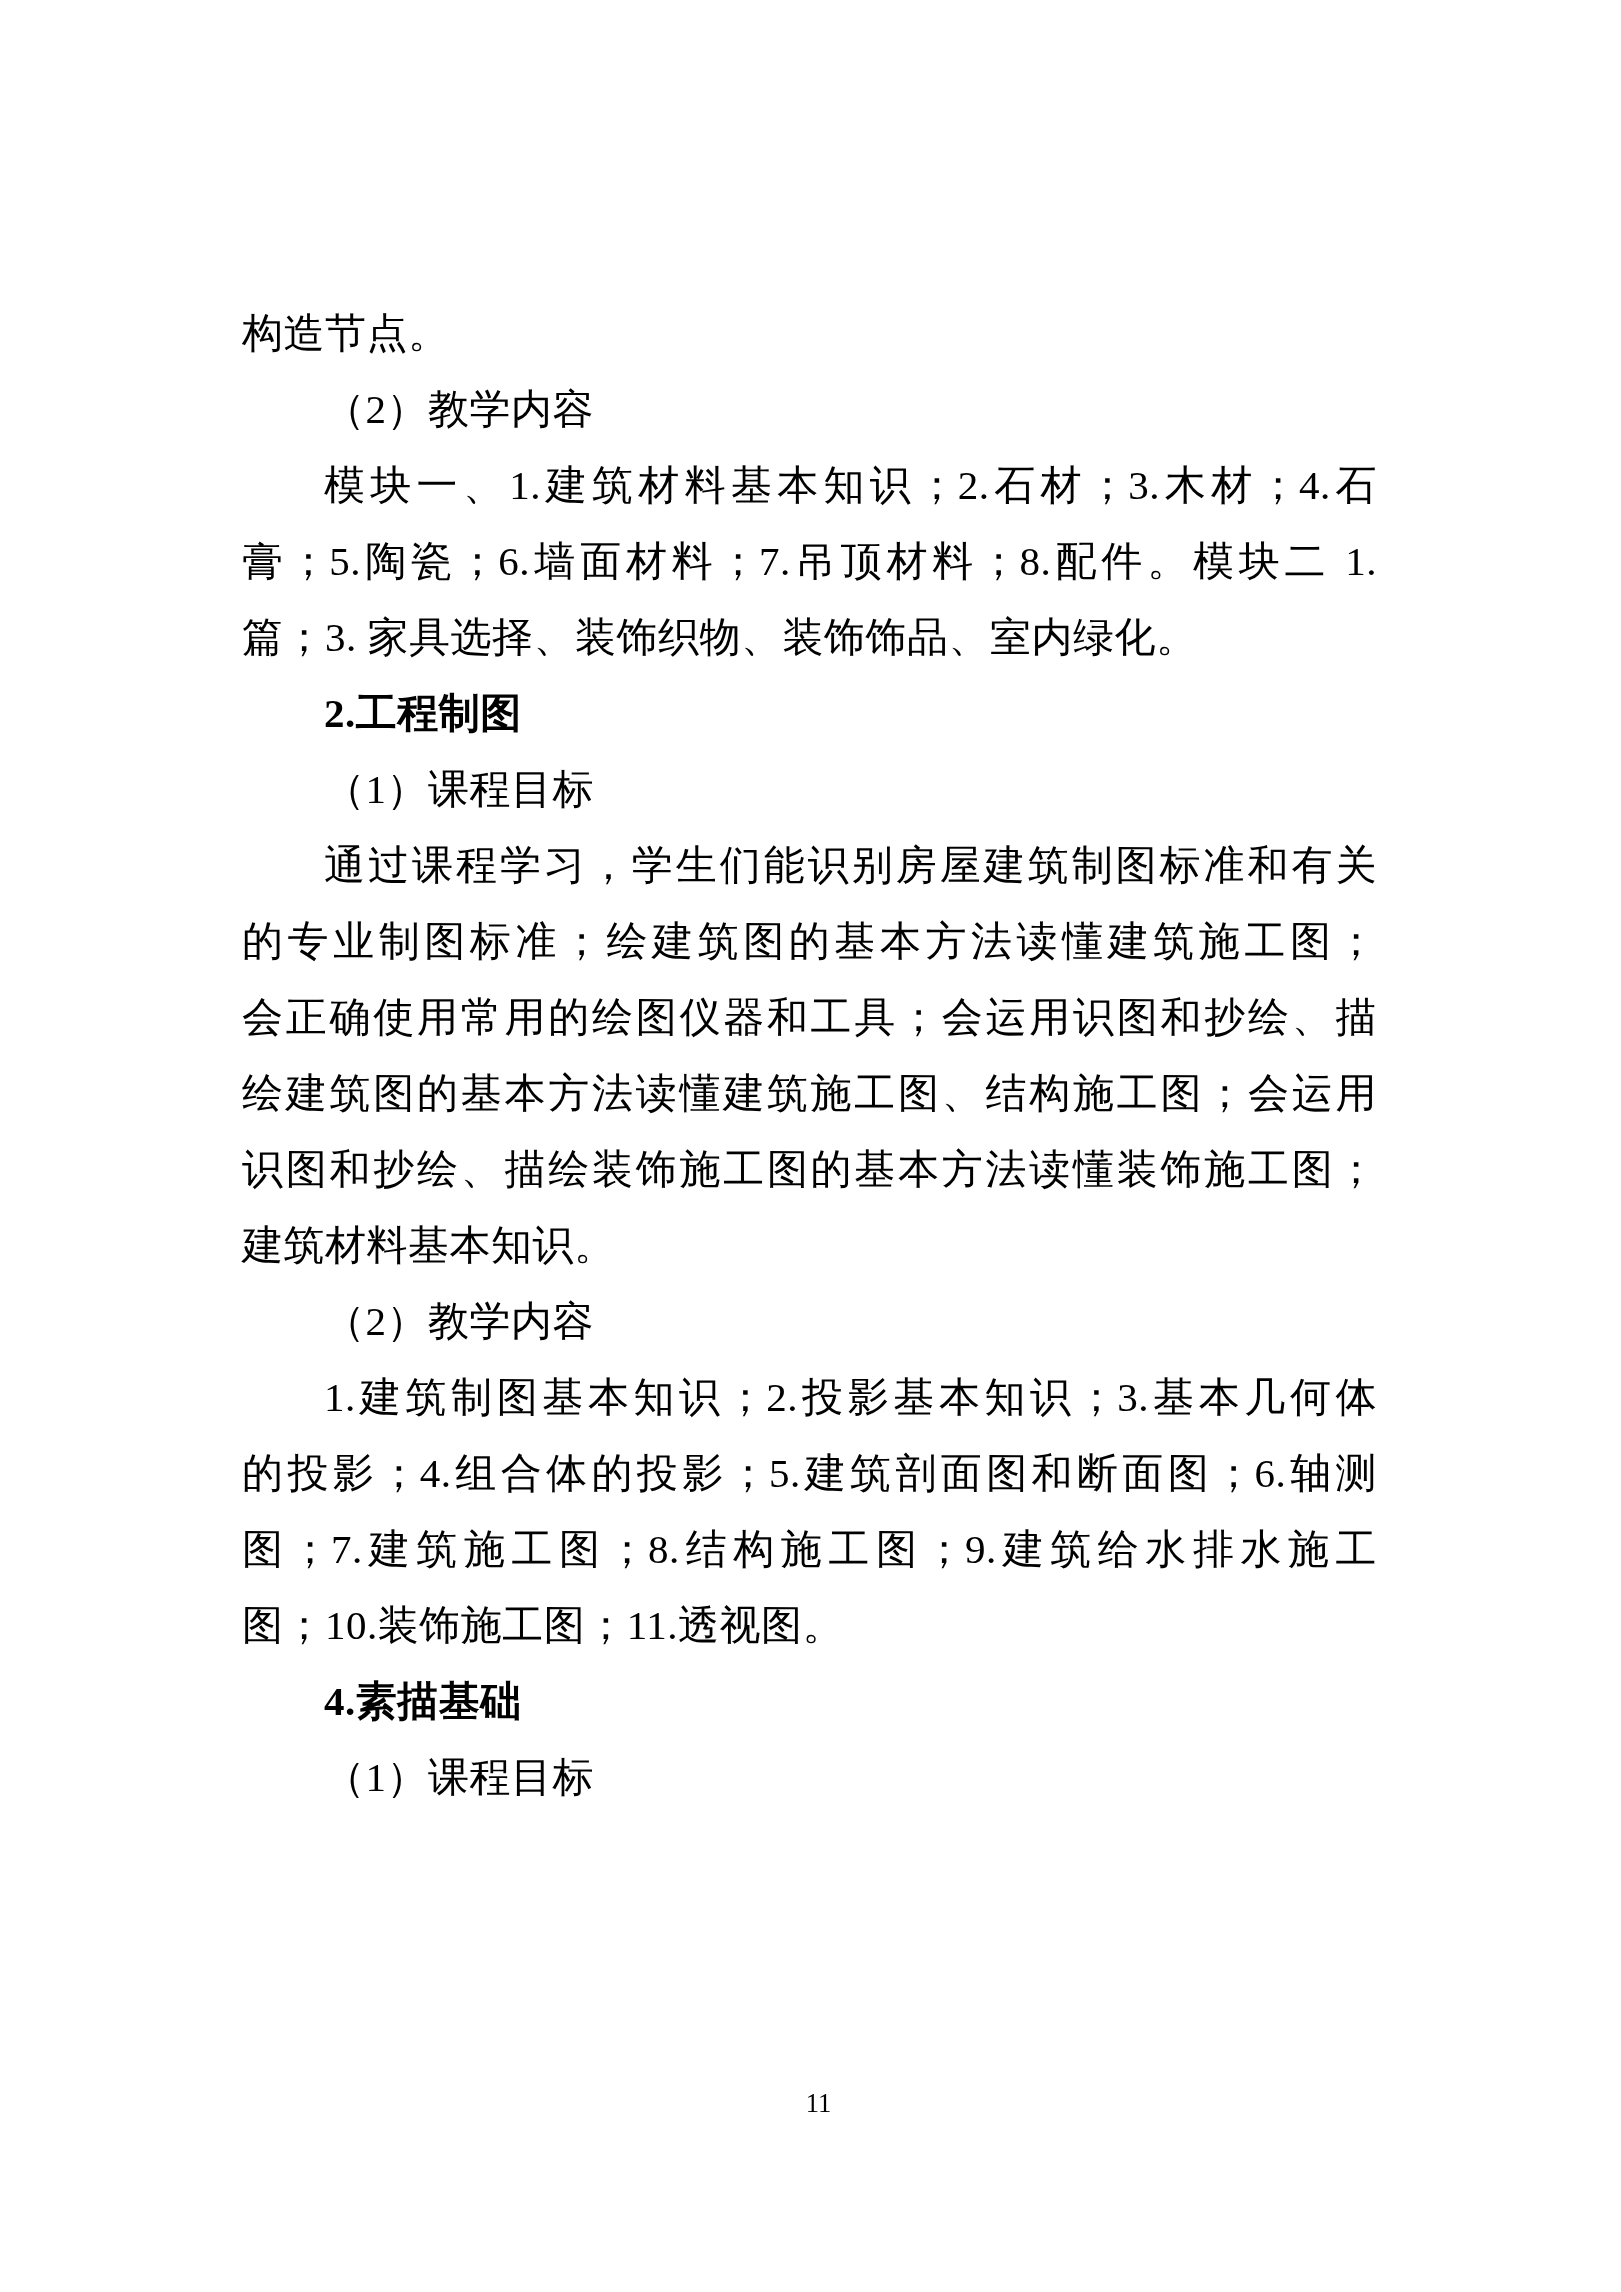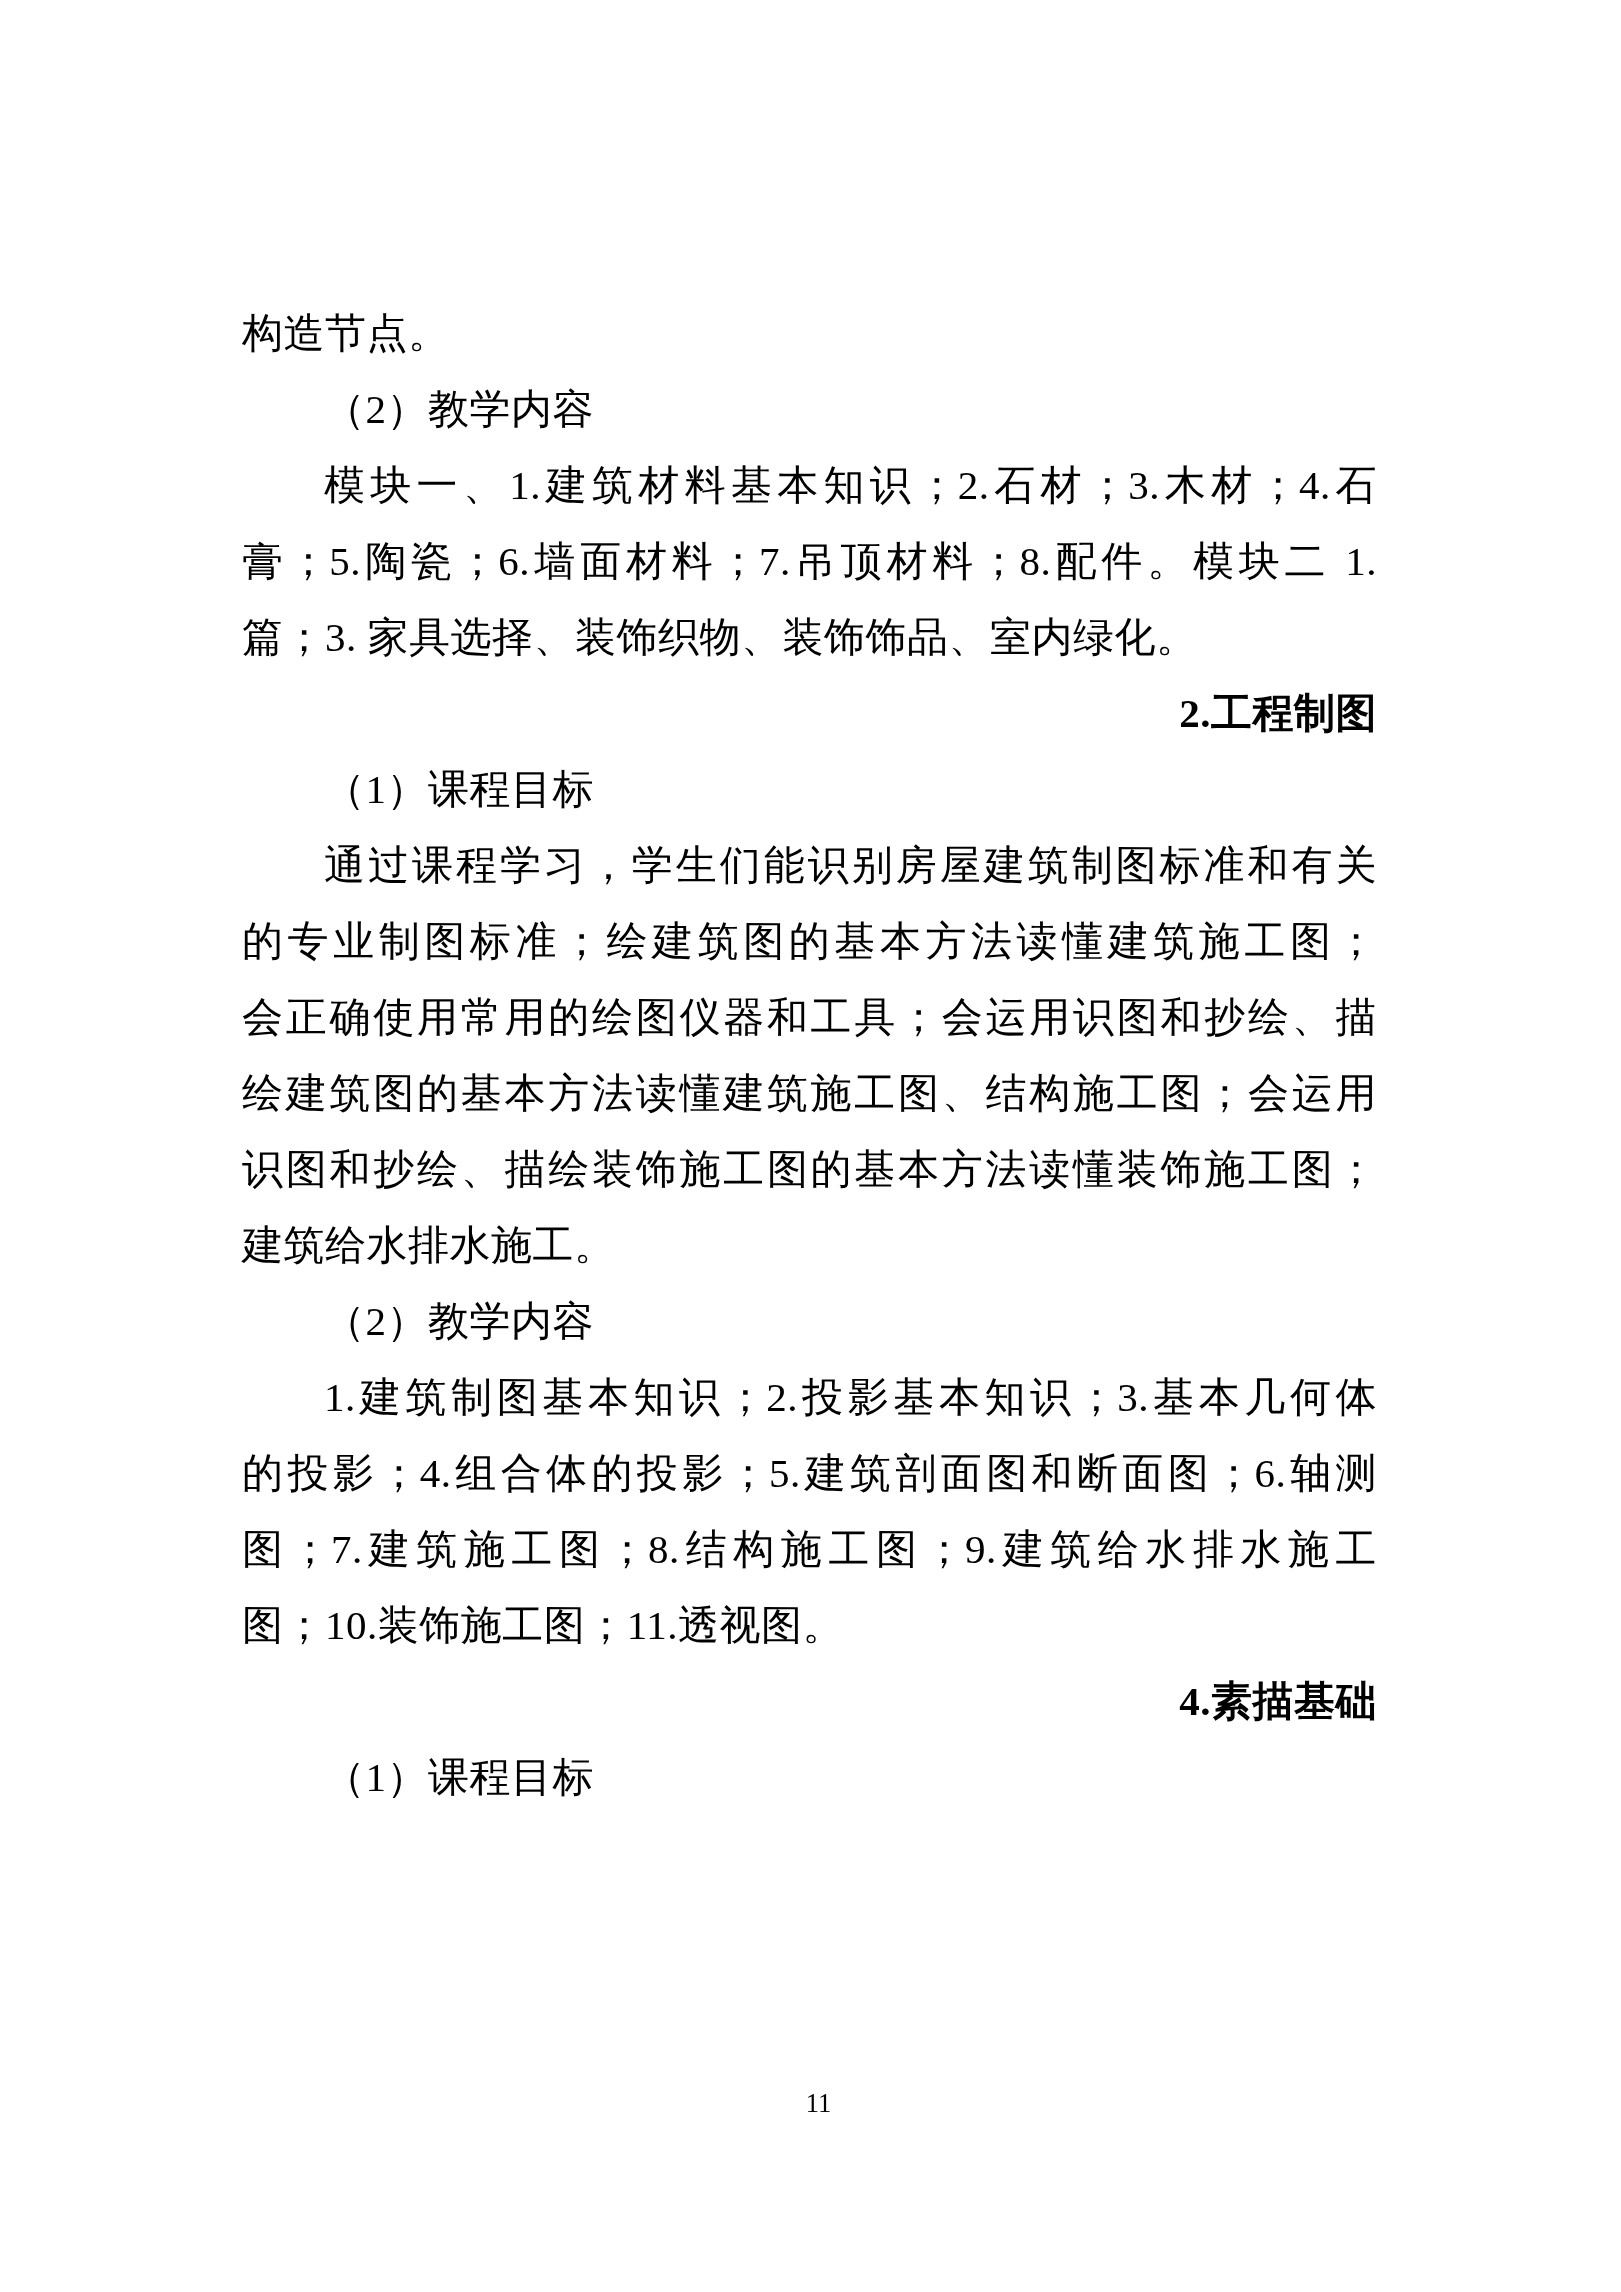--- a/index.html
+++ b/index.html
@@ -31,21 +31,20 @@
     line-height: 76px;
     font-size: 41px;
     text-align: left;
     letter-spacing: 0.5px;
   }
   .line.indent {
     padding-left: 82px;
   }
   .line.bold {
     font-weight: bold;
-    text-align: right;
   }
   .line.justify {
     text-align: justify;
     text-align-last: justify;
     text-justify: inter-character;
   }
   .page-footer {
     position: absolute;
     left: 8px;
     top: 2088px;
@@ -67,21 +66,21 @@
       <div class="line indent justify">模块一、1.建筑材料基本知识；2.石材；3.木材；4.石</div>
       <div class="line justify">膏；5.陶瓷；6.墙面材料；7.吊顶材料；8.配件。模块二 1.</div>
       <div class="line">篇；3. 家具选择、装饰织物、装饰饰品、室内绿化。</div>
       <div class="line indent bold">2.工程制图</div>
       <div class="line indent">（1）课程目标</div>
       <div class="line indent justify">通过课程学习，学生们能识别房屋建筑制图标准和有关</div>
       <div class="line justify">的专业制图标准；绘建筑图的基本方法读懂建筑施工图；</div>
       <div class="line justify">会正确使用常用的绘图仪器和工具；会运用识图和抄绘、描</div>
       <div class="line justify">绘建筑图的基本方法读懂建筑施工图、结构施工图；会运用</div>
       <div class="line justify">识图和抄绘、描绘装饰施工图的基本方法读懂装饰施工图；</div>
-      <div class="line">建筑给水排水施工。</div>
+      <div class="line">建筑材料基本知识。</div>
       <div class="line indent">（2）教学内容</div>
       <div class="line indent justify">1.建筑制图基本知识；2.投影基本知识；3.基本几何体</div>
       <div class="line justify">的投影；4.组合体的投影；5.建筑剖面图和断面图；6.轴测</div>
       <div class="line justify">图；7.建筑施工图；8.结构施工图；9.建筑给水排水施工</div>
       <div class="line">图；10.装饰施工图；11.透视图。</div>
       <div class="line indent bold">4.素描基础</div>
       <div class="line indent">（1）课程目标</div>
     </main>
 
   <footer class="page-footer">

